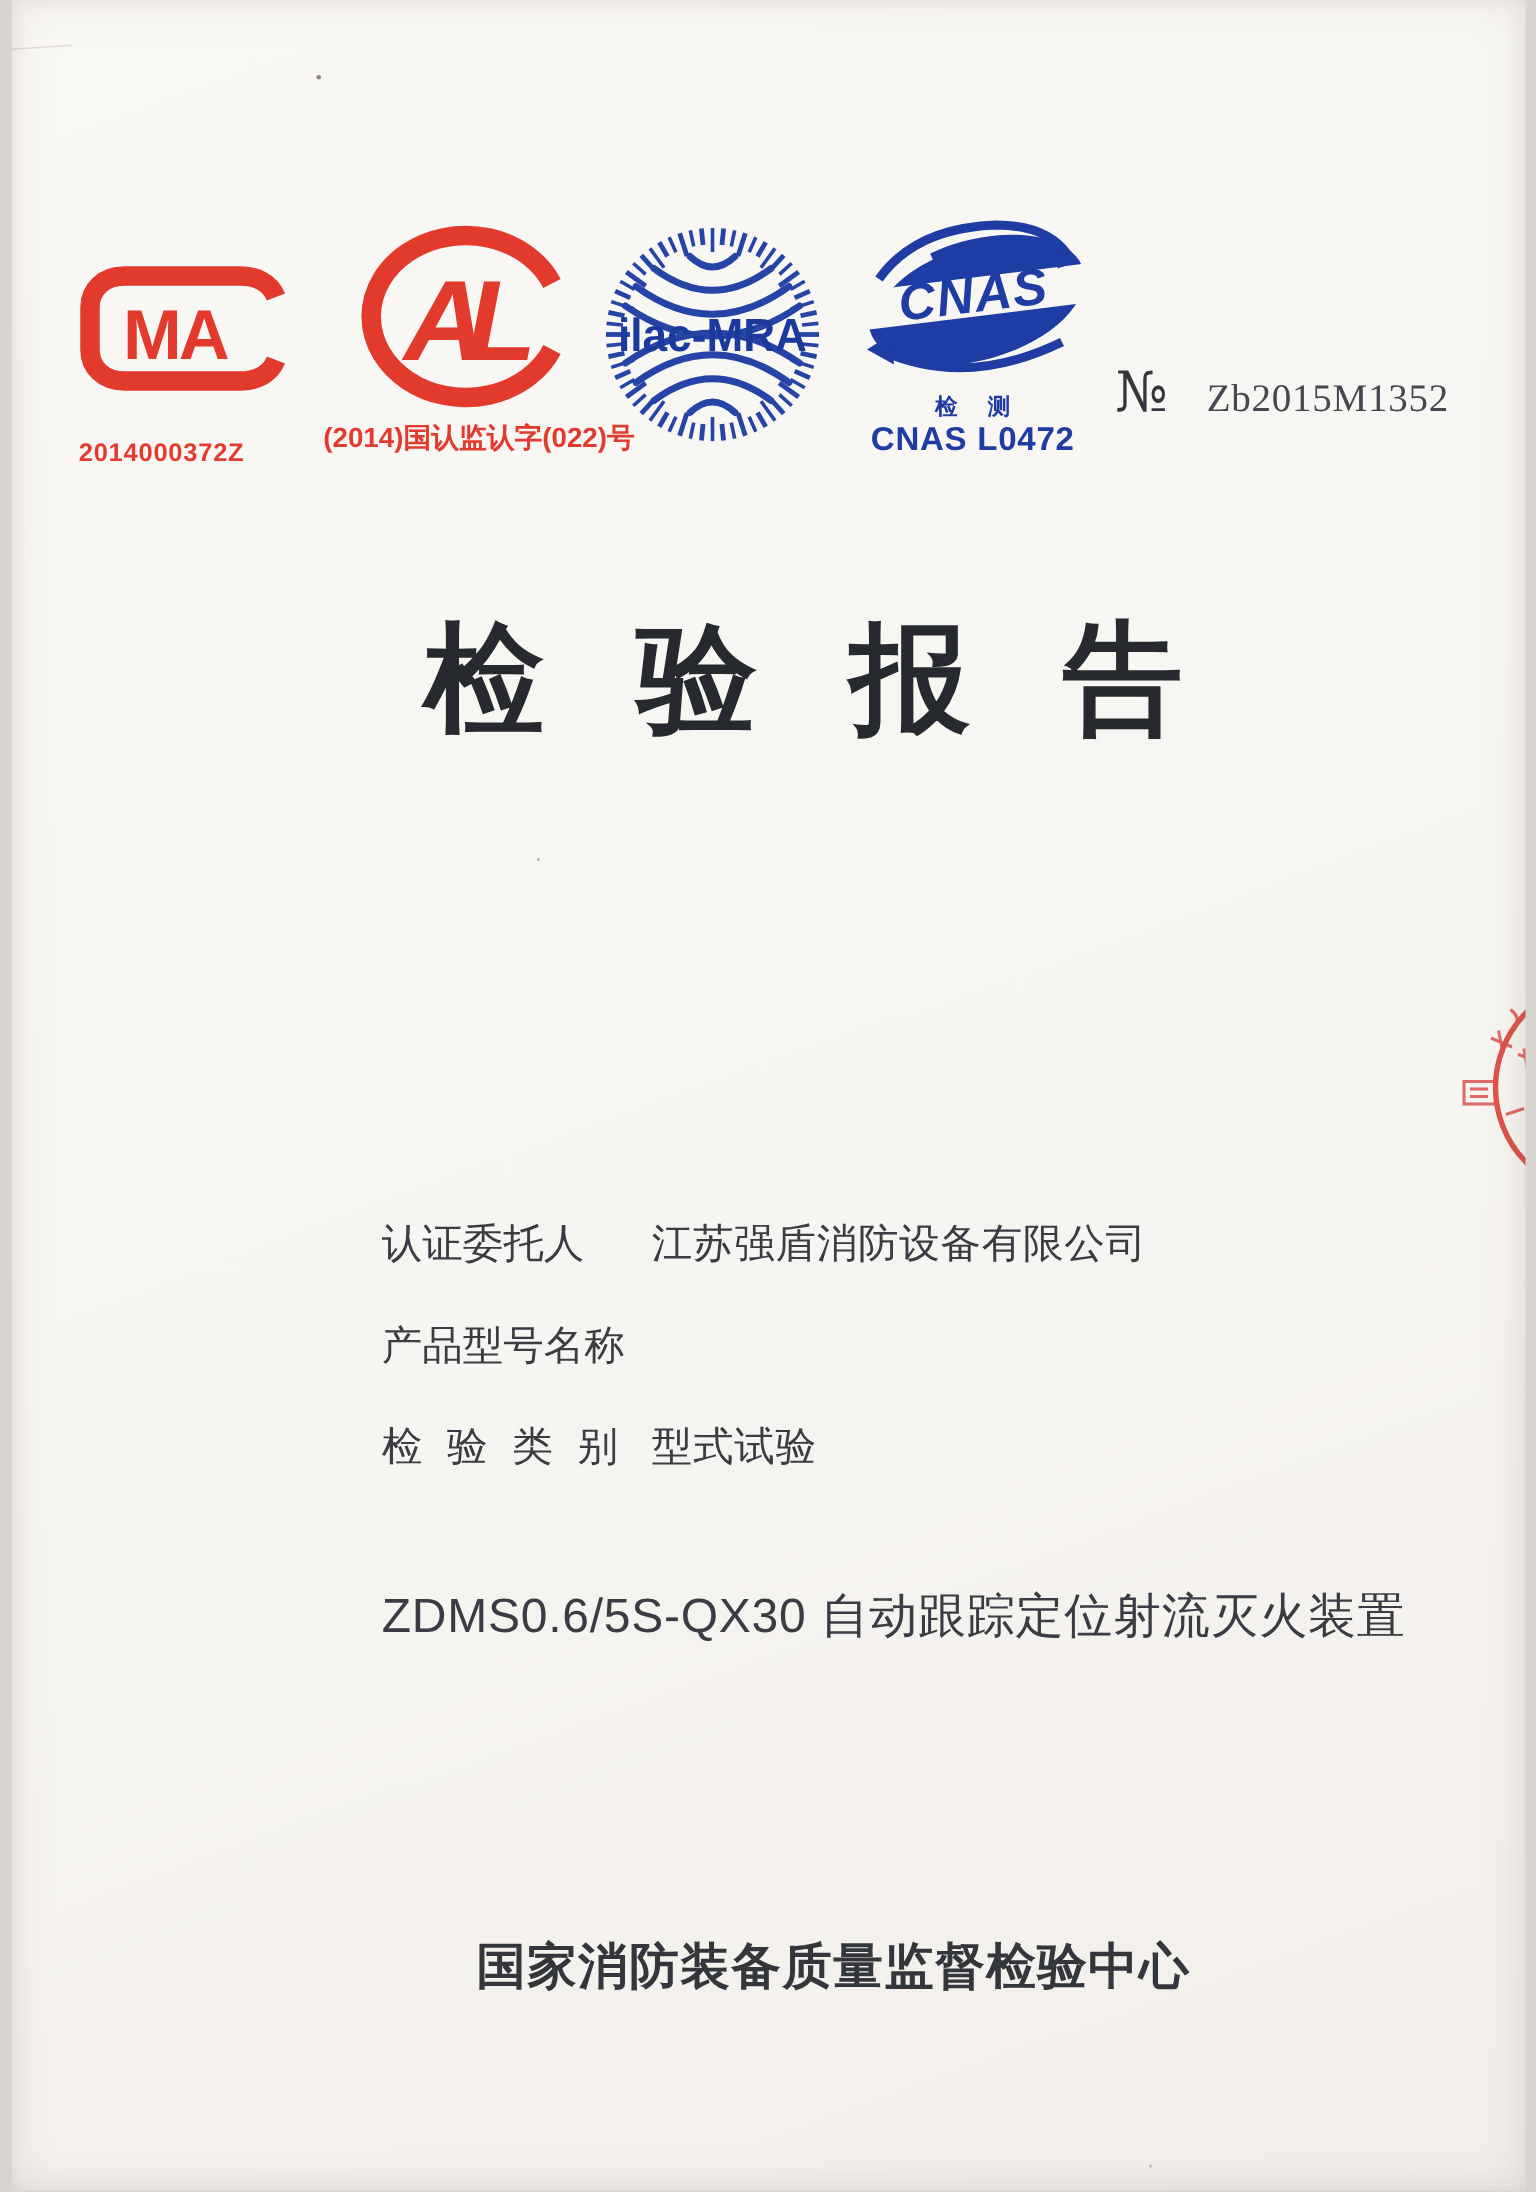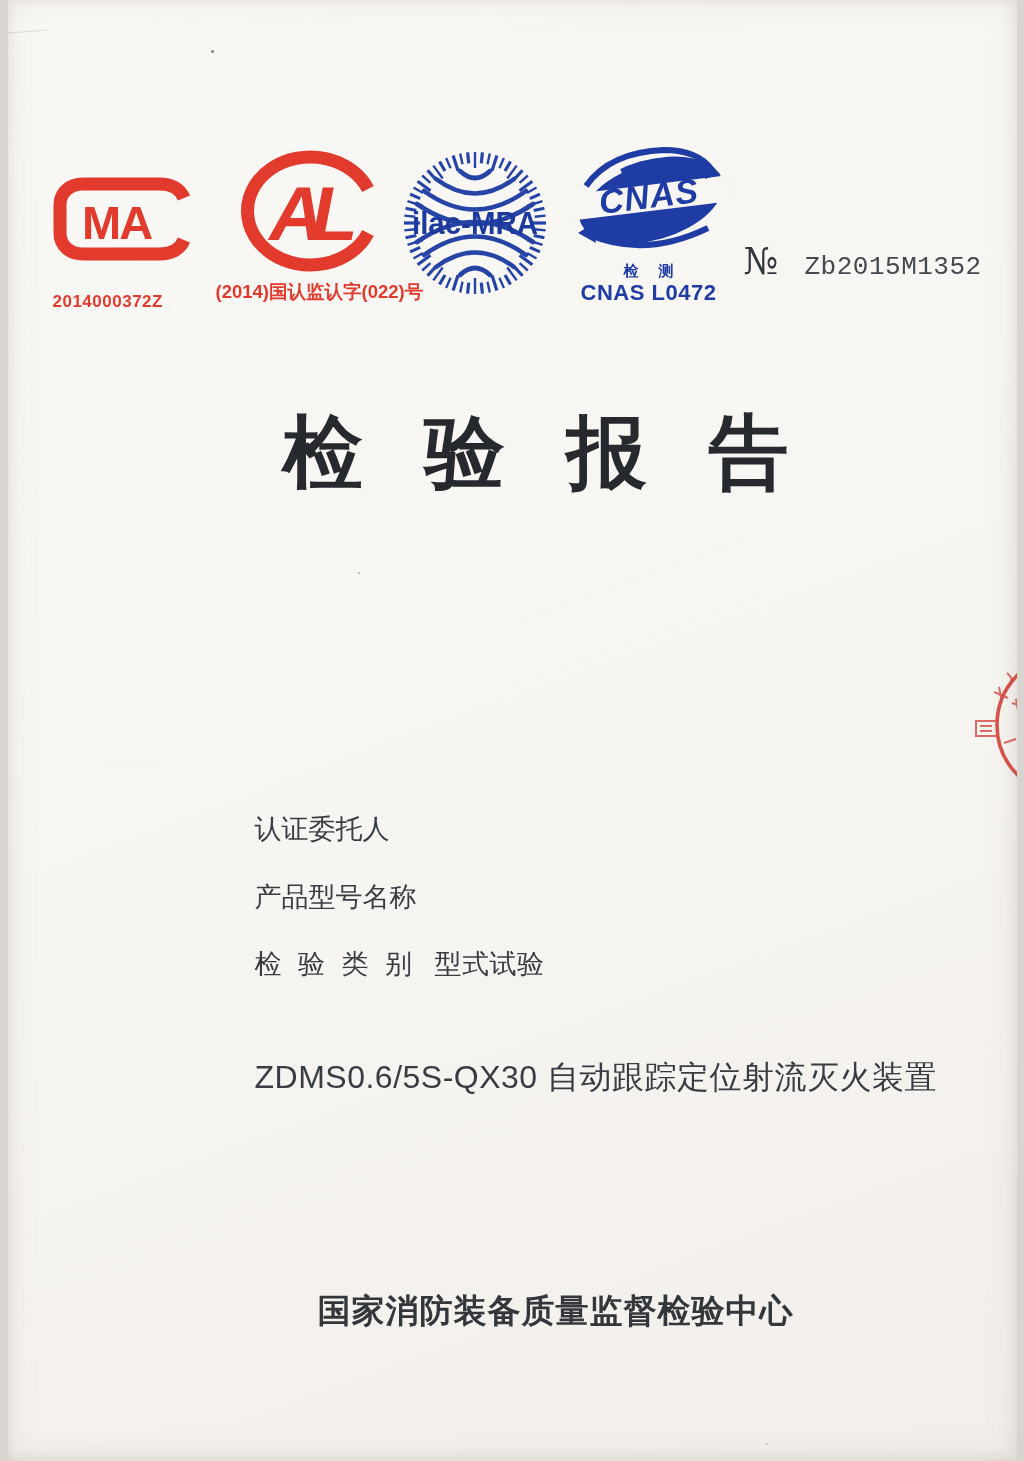--- a/index.html
+++ b/index.html
@@ -39,21 +39,21 @@
     font-size:22px;font-weight:800;color:#1e3ca3;letter-spacing:.5px;
   }
   .report-no{
     left:736px;top:240px;display:flex;align-items:baseline;gap:26px;
   }
   .no-symbol{
     font-family:"DejaVu Serif","Liberation Serif",serif;
     font-size:37px;color:#33373d;font-weight:500;
   }
   .no-value{
-    font-family:Liberation Mono, monospace;
+    font-family:Liberation Serif, serif;
     font-size:26px;color:#45494f;letter-spacing:.5px;
   }
   
   .title-row{
     left:275px;top:409px;display:flex;gap:62px;
     font-size:80px;font-weight:700;color:#26292e;line-height:88px;
   }
   
   .stamp{left:955px;top:645px;width:69px;height:165px;opacity:.92;}
   
@@ -213,20 +213,21 @@
       <path d="M 49 58 l 12 4"></path>
       <path d="M 53 54 l 2 12"></path>
       <rect x="13" y="76" width="21" height="15"></rect>
       <path d="M 17 81 l 12 0 M 17 86 l 12 0"></path>
       <path d="M 41 98 l 12 -4"></path>
     </g>
   </svg>
 
   <div class="abs field-row row1">
     <span class="field-label">认证委托人</span>
+    <span class="field-value">江苏强盾消防设备有限公司</span>
   </div>
   <div class="abs field-row row2">
     <span class="field-label">产品型号名称</span>
     <span class="field-value">ZDMS0.6/5S-QX30 自动跟踪定位射流灭火装置</span>
   </div>
   <div class="abs field-row row3">
     <span class="field-label">检 验 类 别</span>
     <span class="field-value">型式试验</span>
   </div>
 

